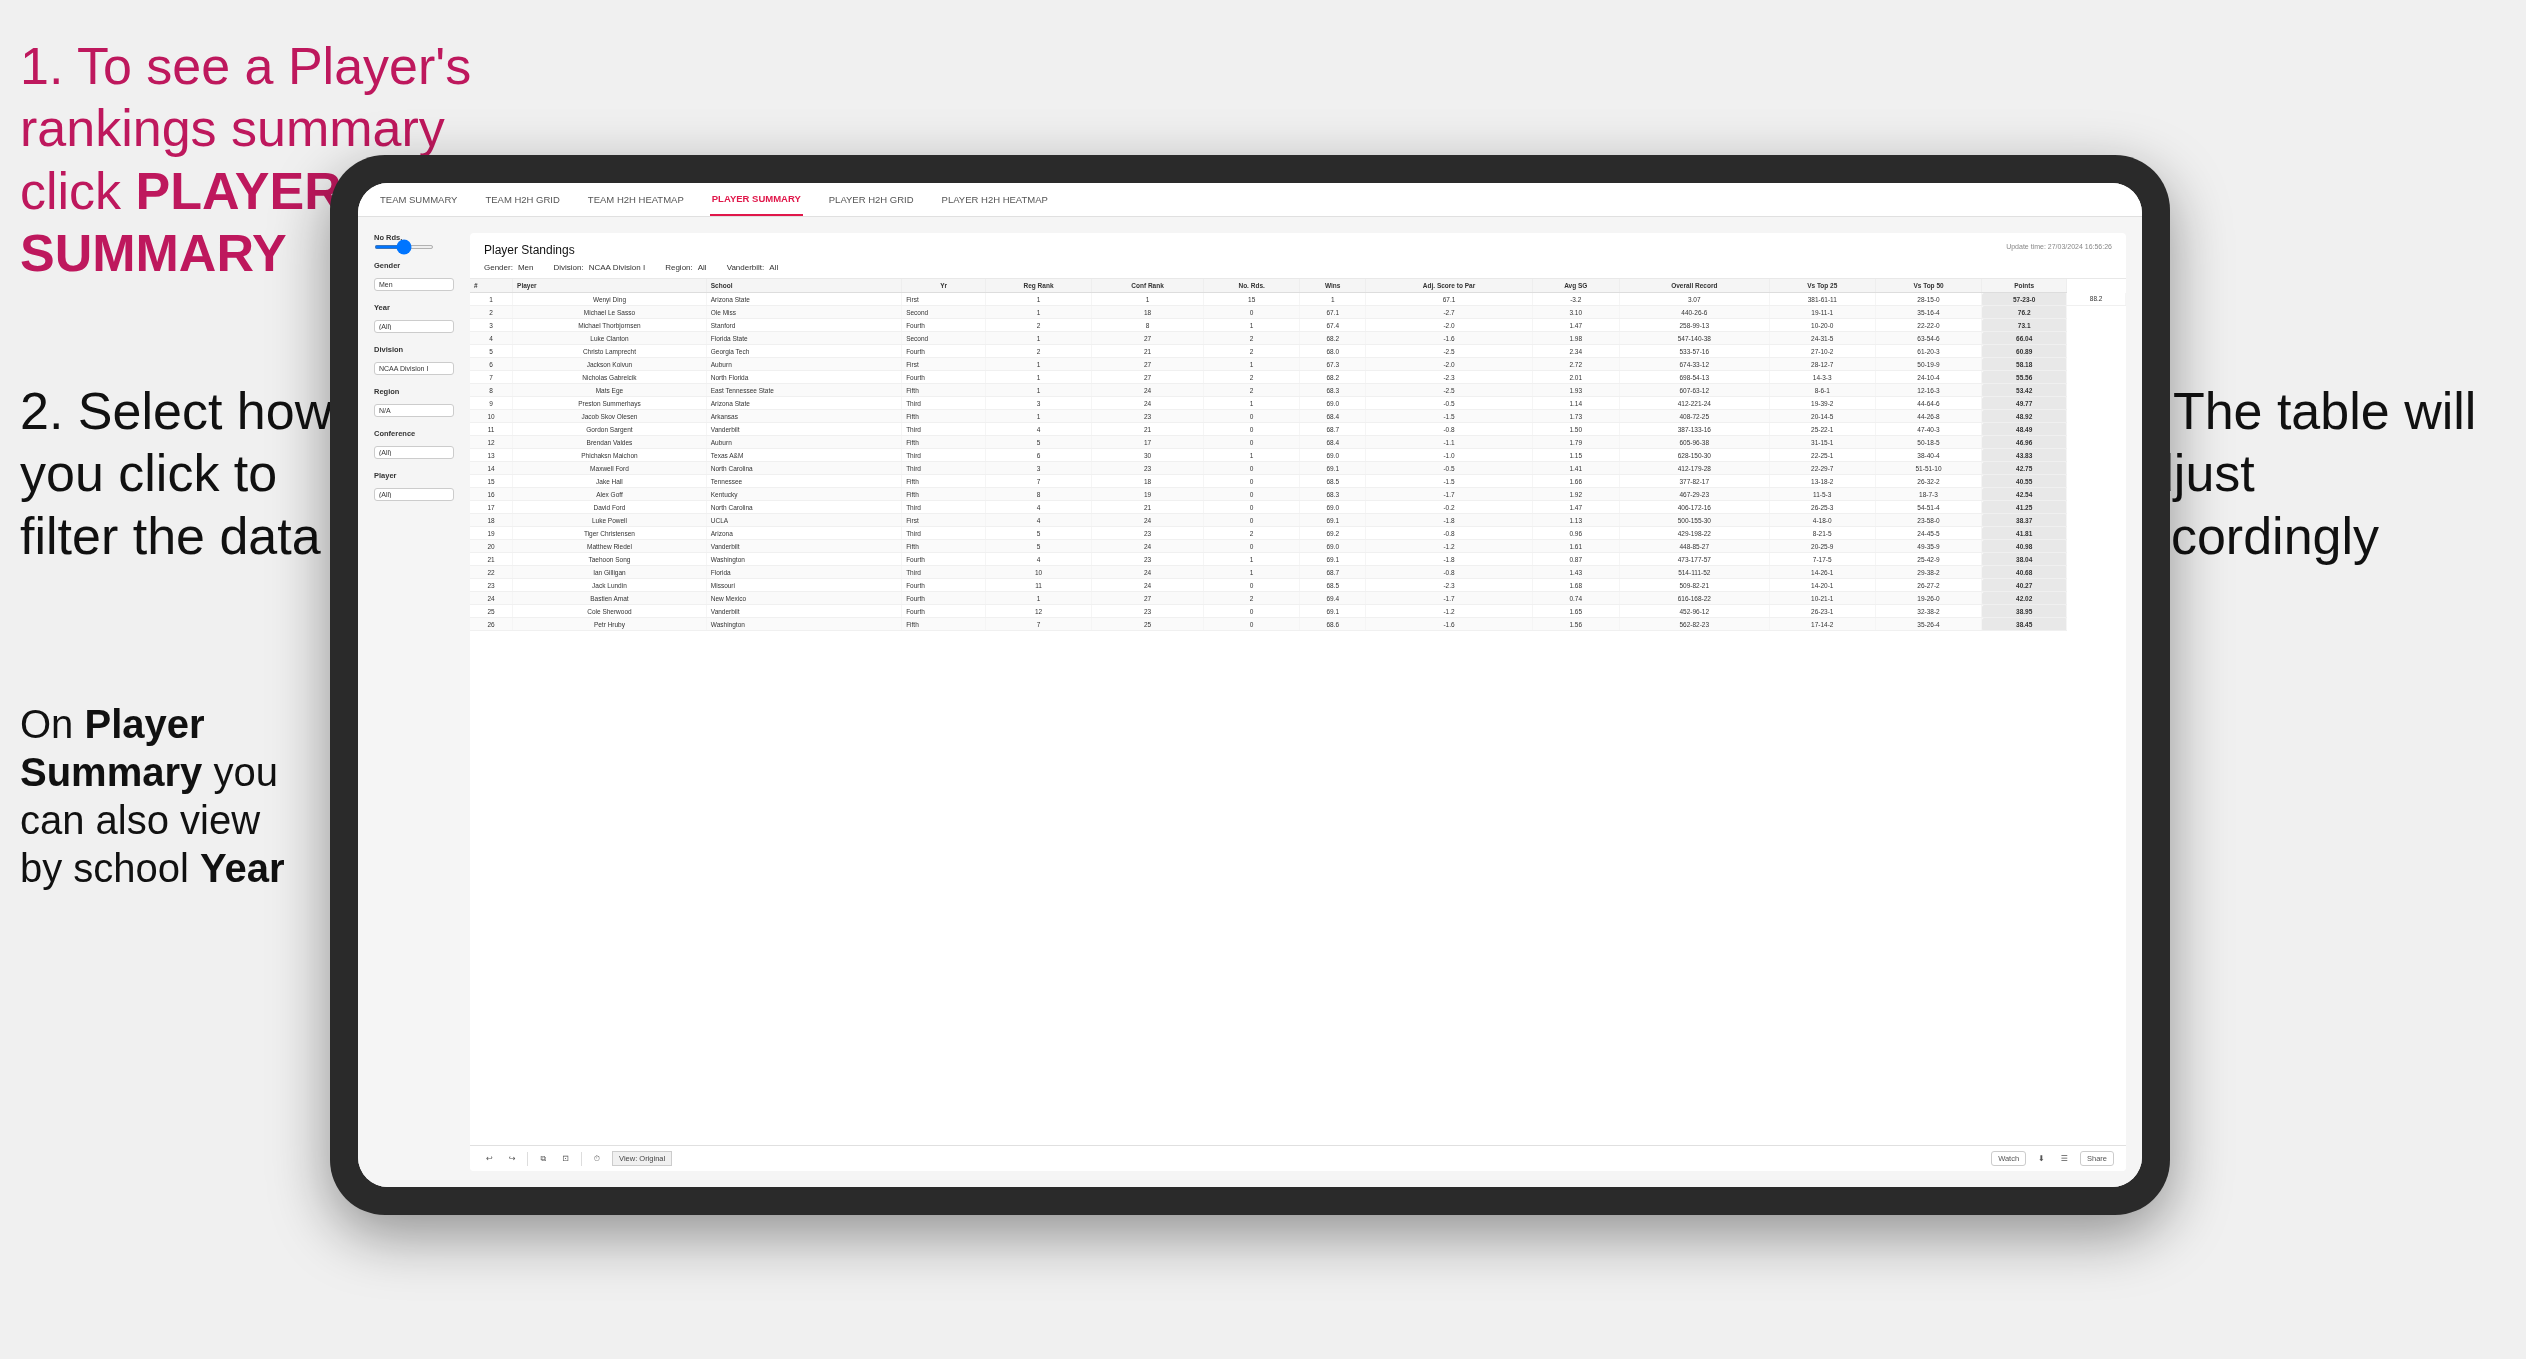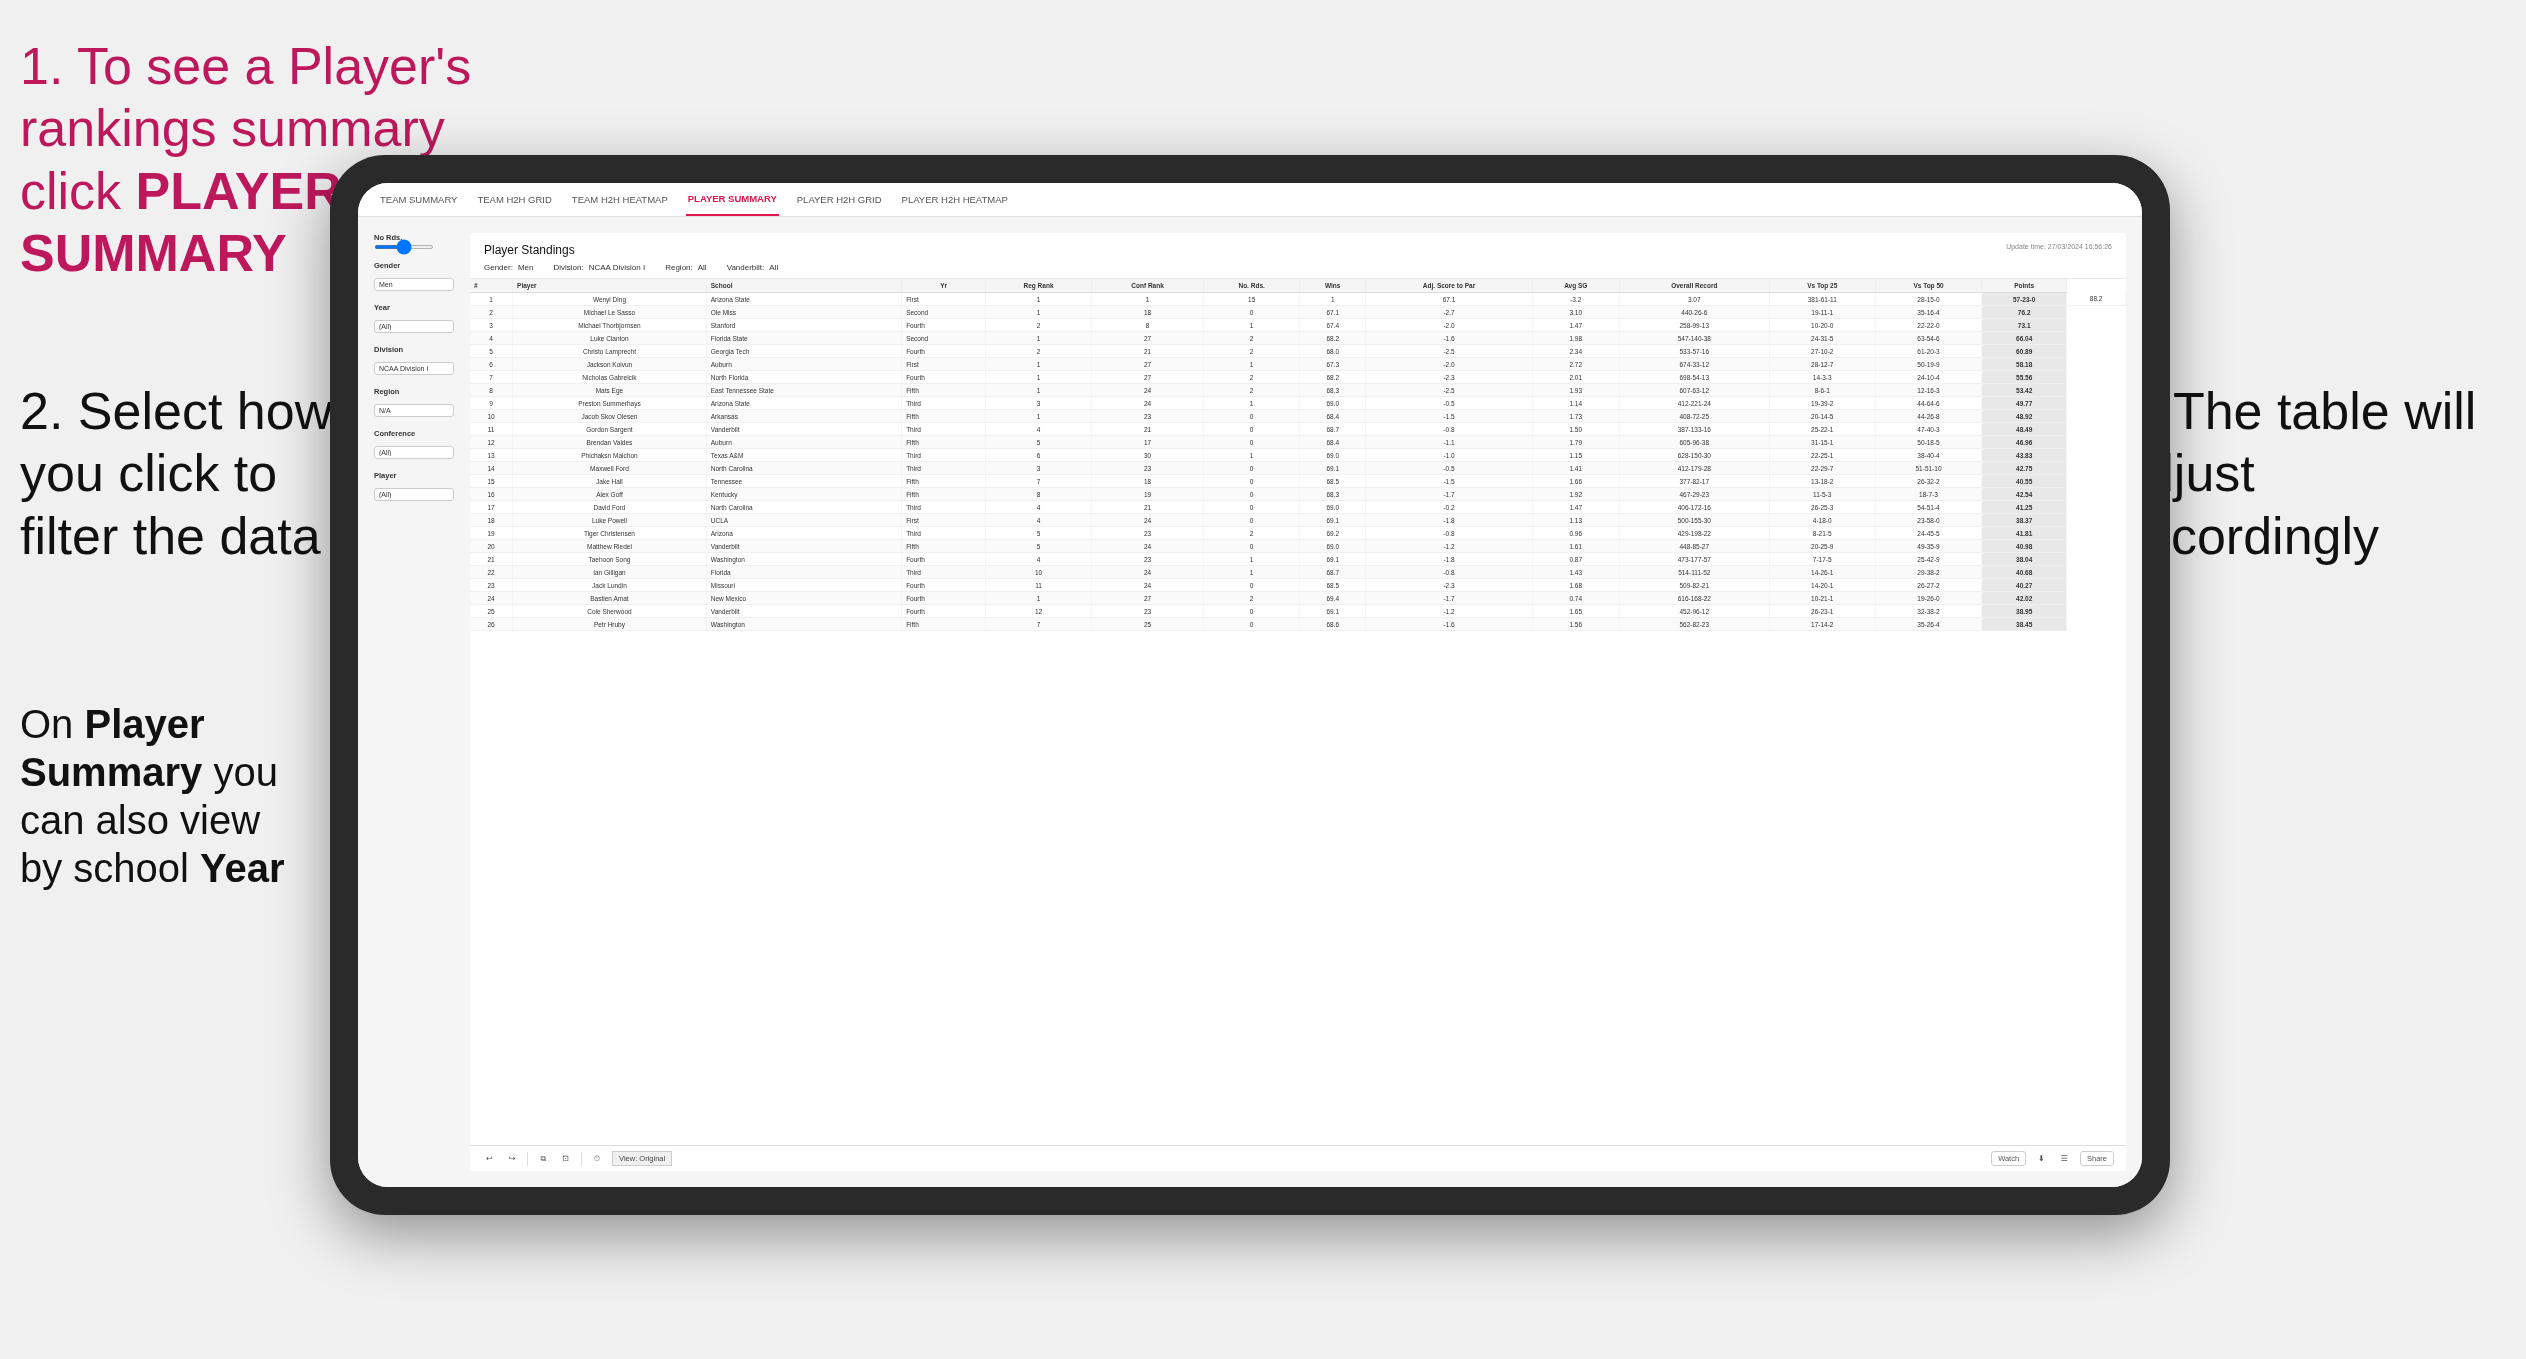--- a/index.html
+++ b/index.html
@@ -129,21 +129,21 @@
     }
 
     
     .sub-nav {
       background: #fff;
       border-bottom: 1px solid #e0e0e0;
       padding: 0 20px;
       display: flex;
       align-items: center;
       height: 34px;
-      gap: 16px;
+      gap: 24px;
       flex-shrink: 0;
     }
 
     .sub-nav-link {
       font-size: 9.5px;
       color: #555;
       text-decoration: none;
       font-weight: 400;
       padding: 0 2px;
       height: 100%;

